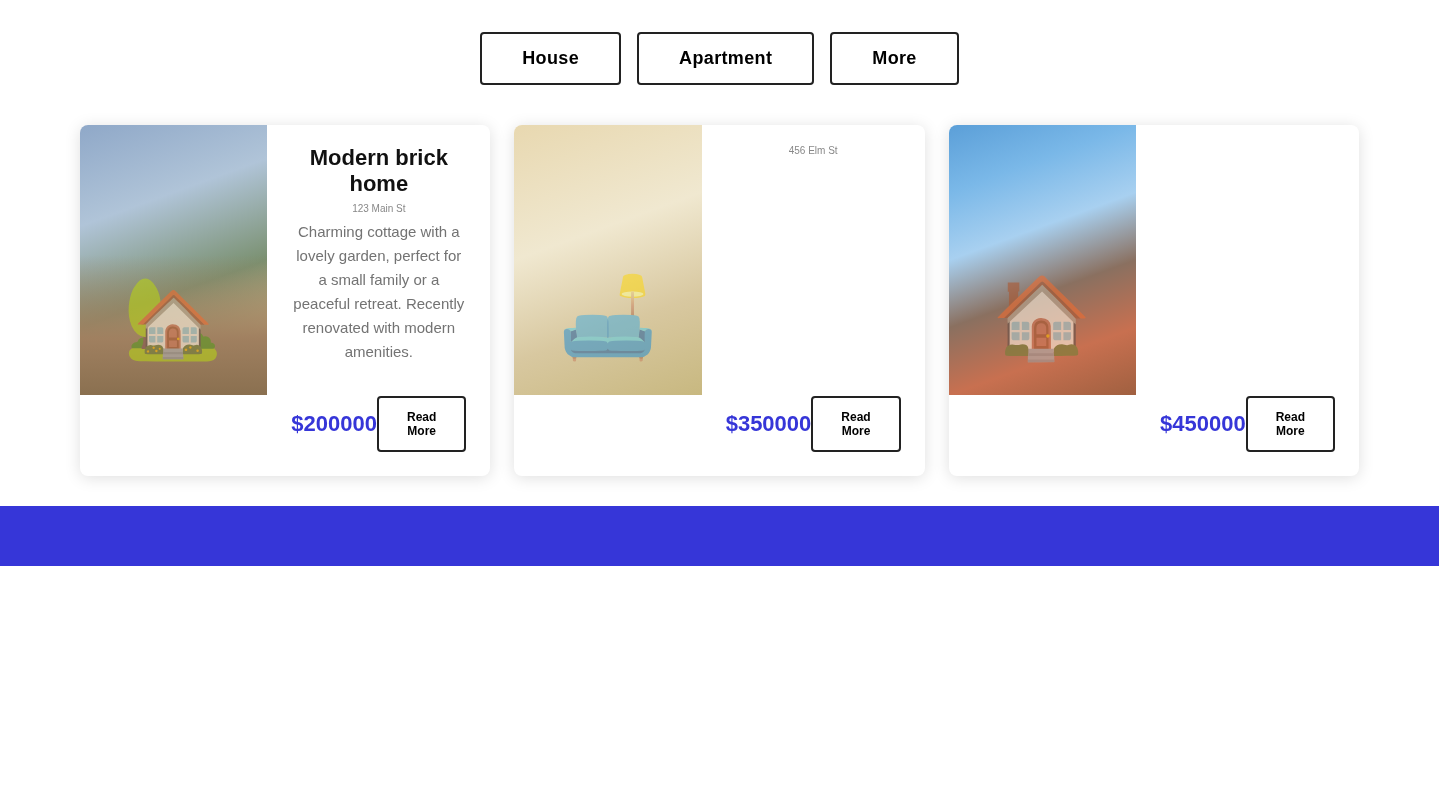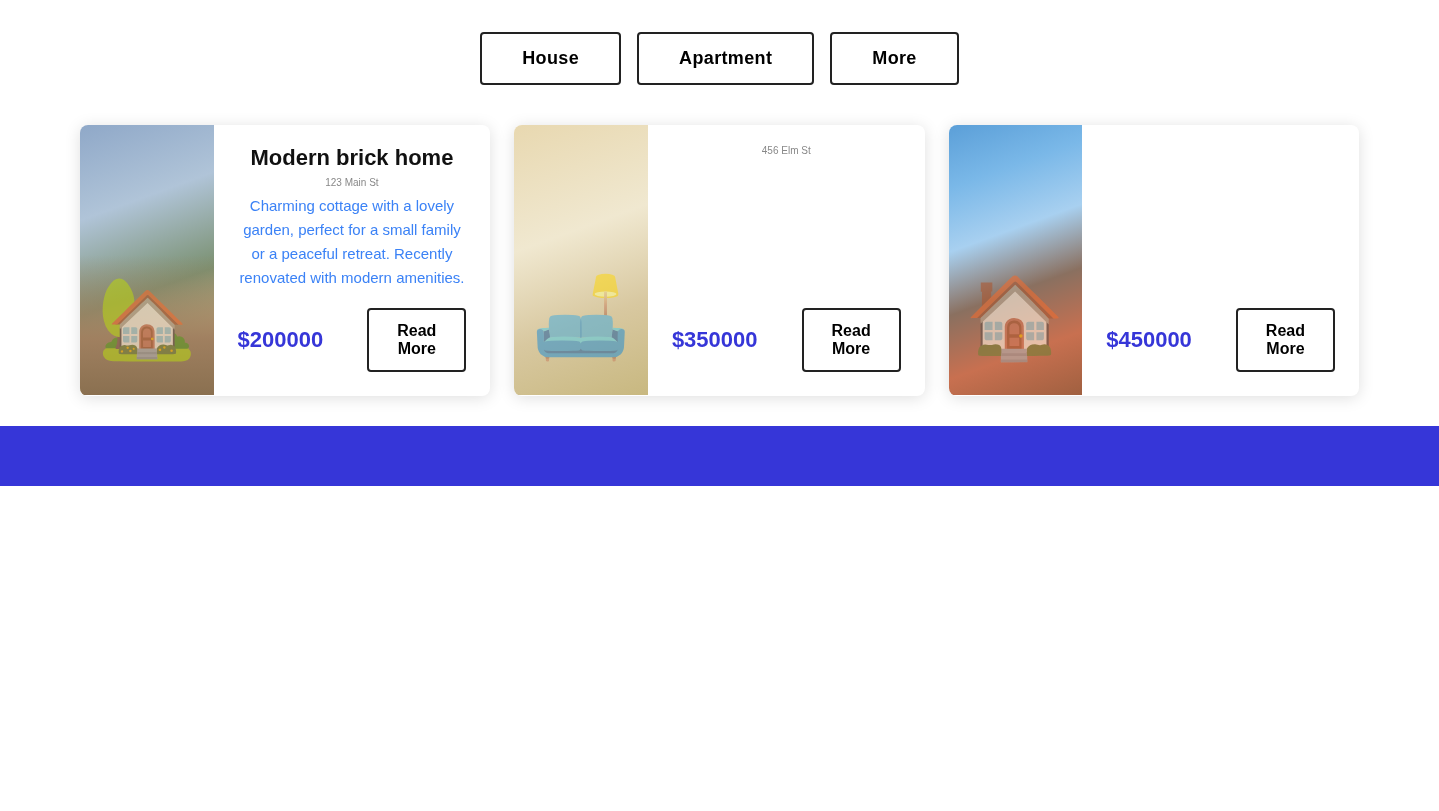--- a/index.html
+++ b/index.html
@@ -140,46 +140,45 @@
 
     .card-address {
       font-size: 10px;
       color: #888;
       text-align: center;
       margin-bottom: 6px;
     }
 
     .card-desc {
       font-size: 15px;
-      color: #3b82f6;
+      color: #737373;
       text-align: center;
       line-height: 1.6;
-      margin-bottom: 18px;
+      margin-bottom: 32px;
       flex: 1;
     }
 
     .card-footer {
       display: flex;
       align-items: center;
       justify-content: space-between;
       margin-top: auto;
-      gap: 44px;
     }
 
     .card-price {
       font-size: 22px;
       font-weight: 700;
       color: #3636d8;
     }
 
     .read-more-btn {
       padding: 12px 28px;
       border: 2px solid #222;
       background: #fff;
-      font-size: 16px;
+      font-size: 12px;
       font-weight: 600;
       cursor: pointer;
       border-radius: 4px;
       transition: background 0.15s, color 0.15s;
     }
 
     
     .view-more-section {
       display: flex;
       justify-content: center;

